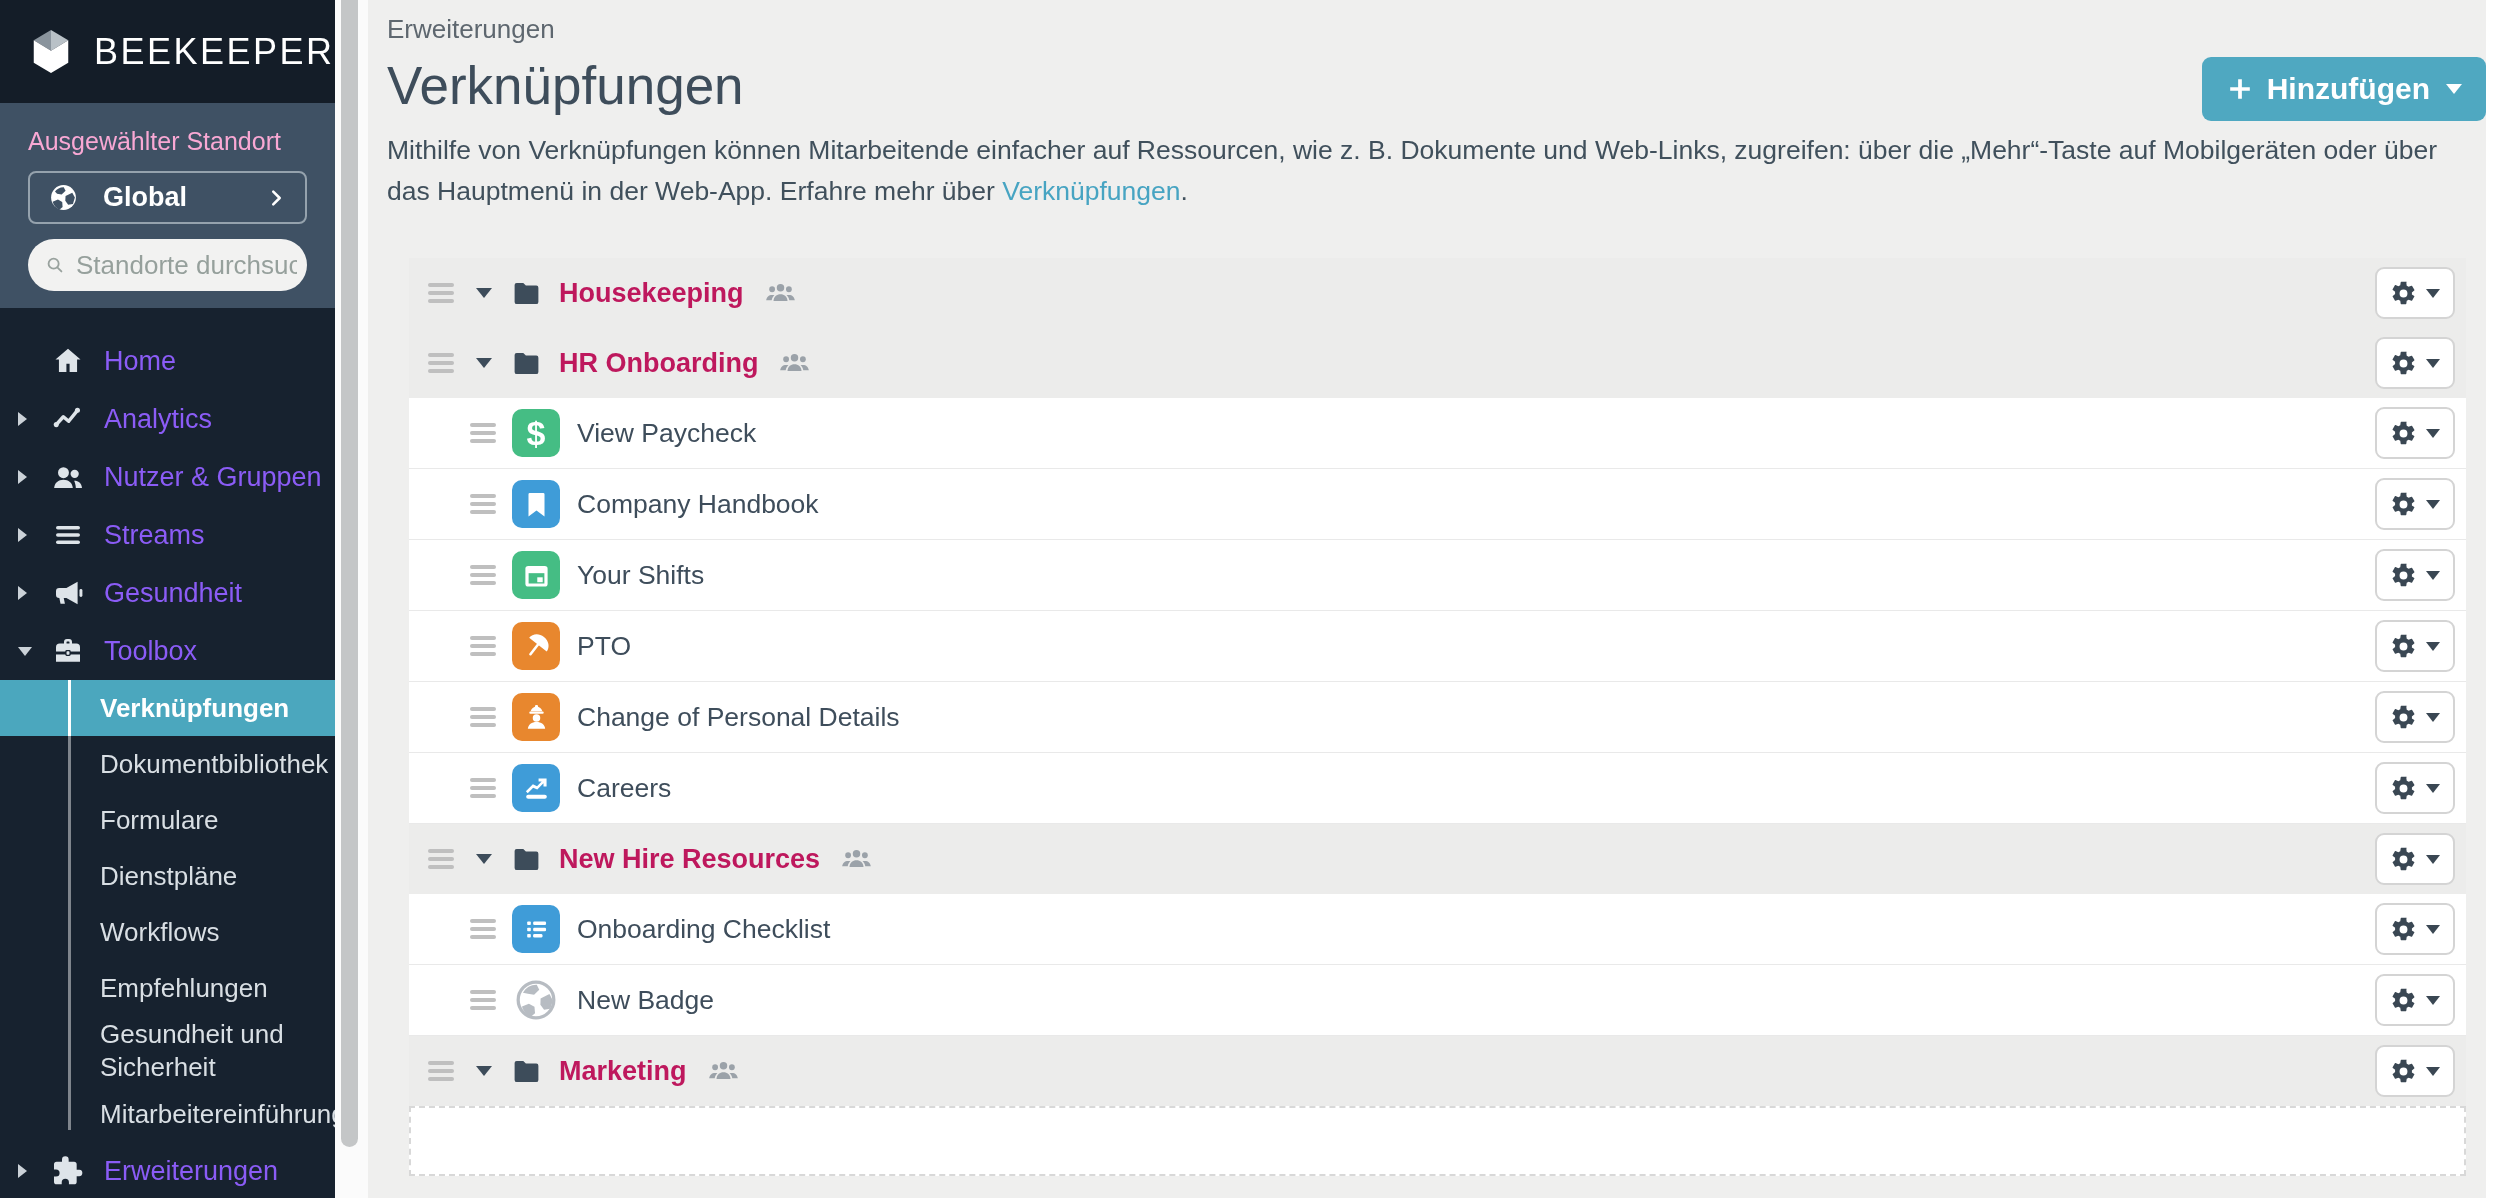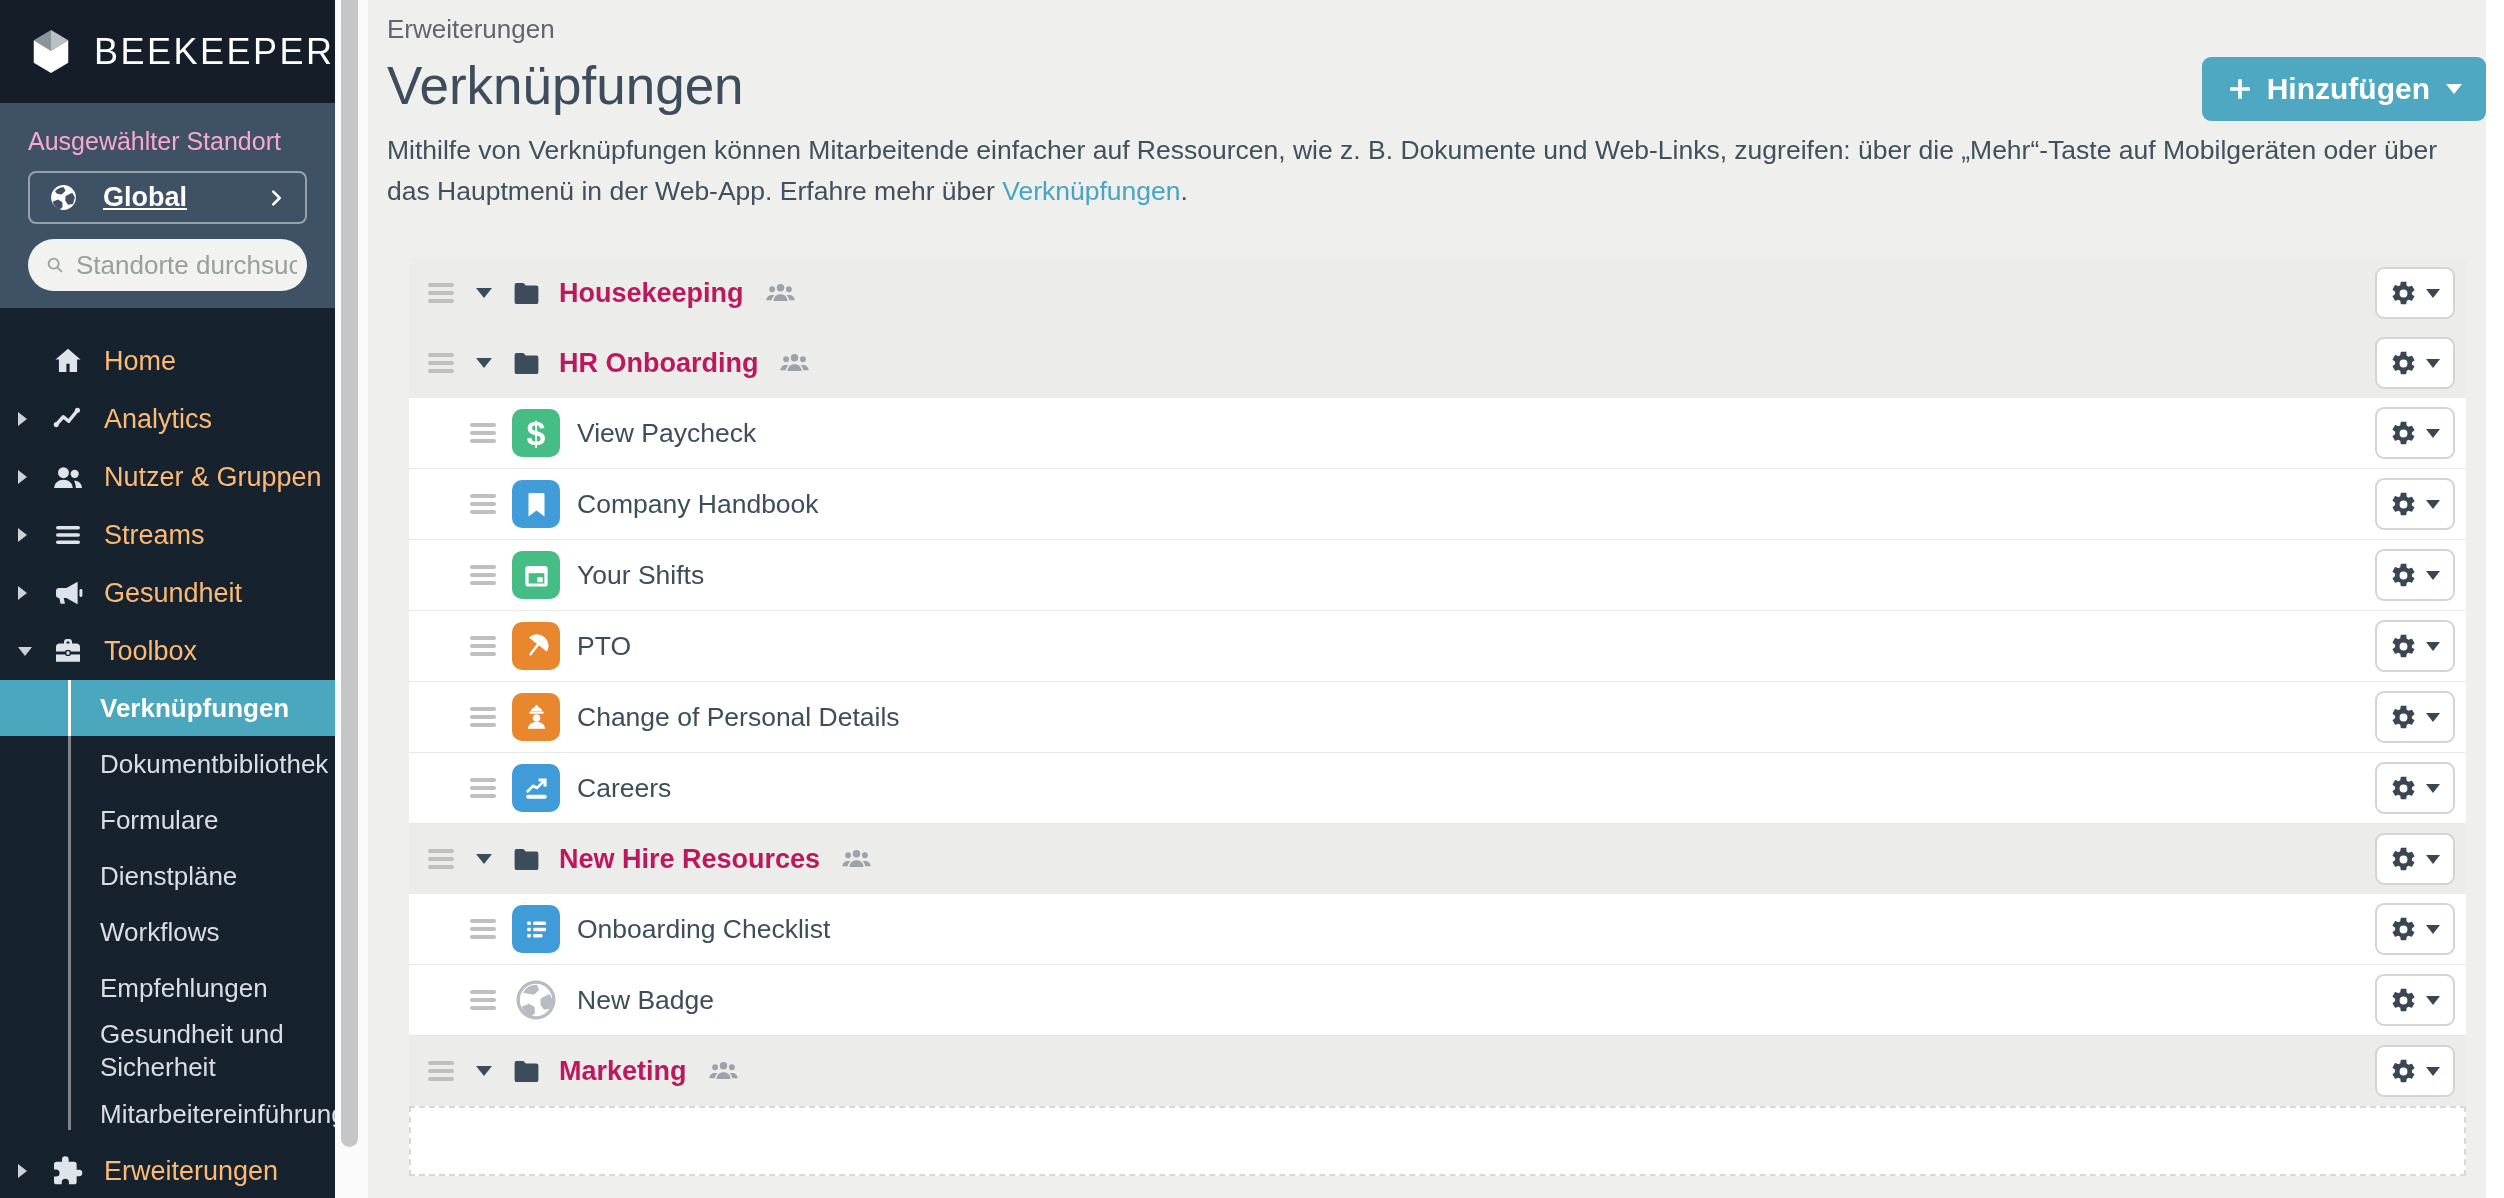--- a/index.html
+++ b/index.html
@@ -6,34 +6,34 @@
   html,body { width:2504px; height:1198px; overflow:hidden; }
   body { position:relative; background:#EFEFEE; font-family:"Liberation Sans",sans-serif; }
 
   
   .sidebar{position:absolute;left:0;top:0;width:335px;height:1198px;background:#17222F;z-index:2;}
   .logo-band{height:103px;background:#141D28;display:flex;align-items:center;padding-left:28px;gap:20px;cursor:pointer;}
   .logo-text{font-size:36px;color:#FFFFFF;letter-spacing:2.5px;font-weight:500;}
   .location-panel{height:205px;background:#3F5164;padding:24px 28px 0 28px;}
   .location-label{font-size:25px;color:#f9a8d4;margin-bottom:15px;}
   .location-btn{width:100%;height:53px;display:flex;align-items:center;background:transparent;border:2px solid #95A2AD;border-radius:8px;color:#fff;font-size:27px;font-weight:700;padding:0 18px;font-family:inherit;cursor:pointer;}
-  .location-btn .loc-name{margin-left:24px;text-decoration:underline;}
+  .location-btn .loc-name{margin-left:24px;}
   .location-btn .chev{margin-left:auto;display:flex;}
   .location-search{margin-top:15px;height:52px;background:#F2F2F1;border-radius:26px;display:flex;align-items:center;padding:0 10px 0 16px;overflow:hidden;}
   .location-search input{flex:1;min-width:0;border:none;background:transparent;outline:none;font-size:26px;color:#5D6A66;font-family:inherit;margin-left:10px;}
   .location-search input::placeholder{color:#96A09C;}
 
   .nav{padding-top:24px;}
   .nav-row{height:58px;display:flex;align-items:center;padding-left:18px;cursor:pointer;}
   .nav-caret{width:30px;display:flex;align-items:center;}
   .cr{width:0;height:0;border-top:7px solid transparent;border-bottom:7px solid transparent;border-left:9px solid #CBD2D8;}
   .cd{width:0;height:0;border-left:7px solid transparent;border-right:7px solid transparent;border-top:9px solid #CBD2D8;}
   .nav-icon{width:40px;height:36px;display:flex;align-items:center;justify-content:center;color:#DEE4E9;}
   .nav-icon svg{fill:currentColor;}
-  .nav-label{margin-left:16px;font-size:27px;color:#fdba74;white-space:nowrap;}
+  .nav-label{margin-left:16px;font-size:27px;color:#8b5cf6;white-space:nowrap;}
 
   .subnav{position:relative;}
   .subnav::before{content:"";position:absolute;left:68px;top:0;bottom:12px;width:3px;background:rgba(255,255,255,0.45);}
   .sub-row{min-height:56px;display:flex;align-items:center;padding-left:100px;padding-right:6px;font-size:26px;color:#D9DFE4;position:relative;cursor:pointer;}
   .sub-row.selected{background:#4BA7BE;color:#fff;font-weight:700;}
   .sub-row.selected::after{content:"";position:absolute;left:68px;top:0;bottom:0;width:3px;background:#fff;}
   .sub-row.two-line{padding-top:5px;padding-bottom:5px;line-height:33px;height:70px;}
 
   .side-scroll{position:absolute;left:335px;top:0;width:33px;height:1198px;background:#FBFBFB;z-index:3;}
   .side-thumb{position:absolute;left:6px;top:0;width:17px;height:1147px;background:#C4C6C7;border-radius:0 0 9px 9px;}

